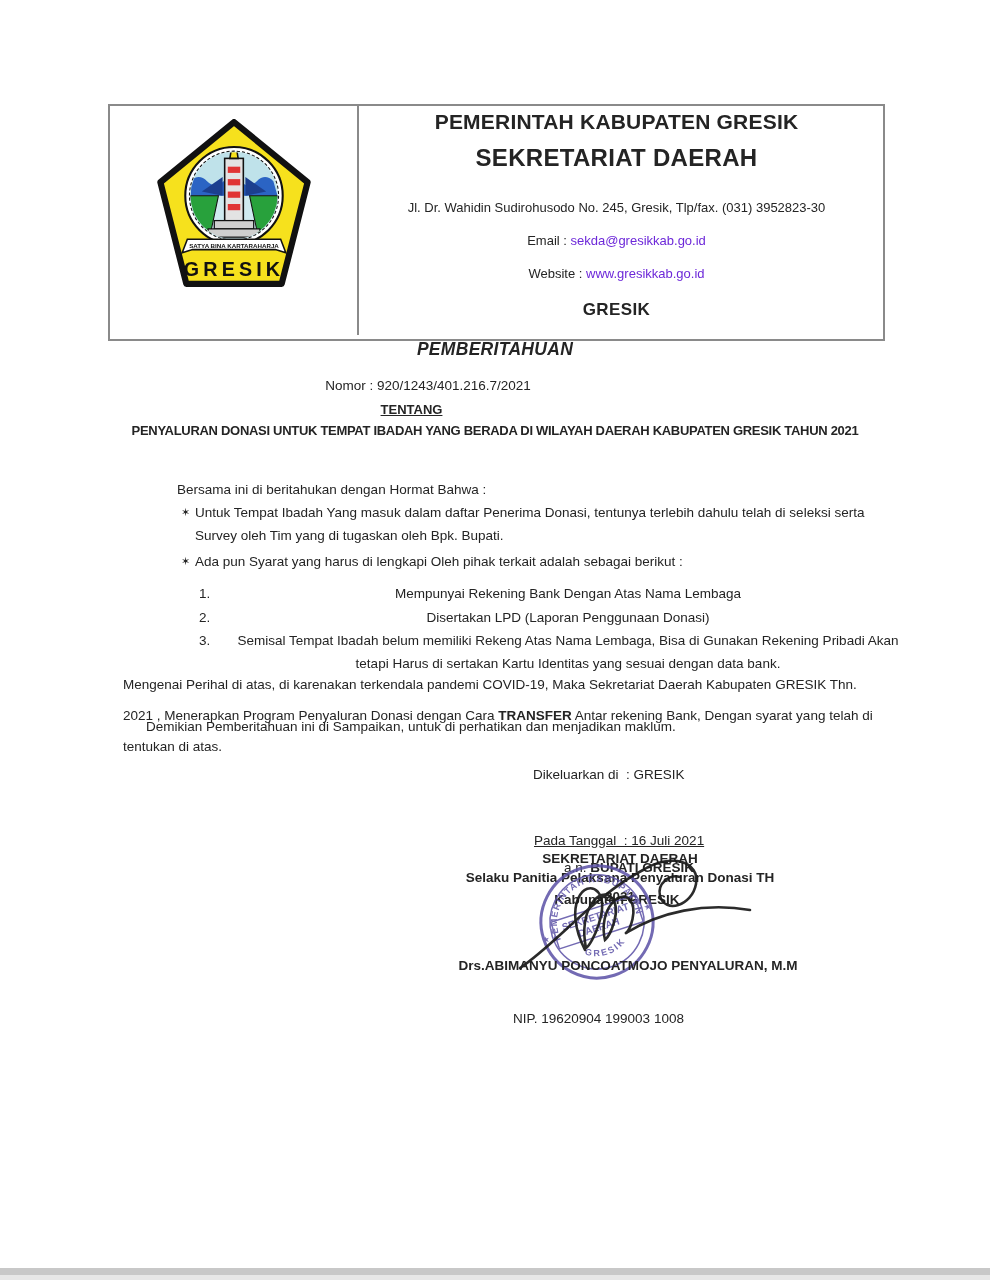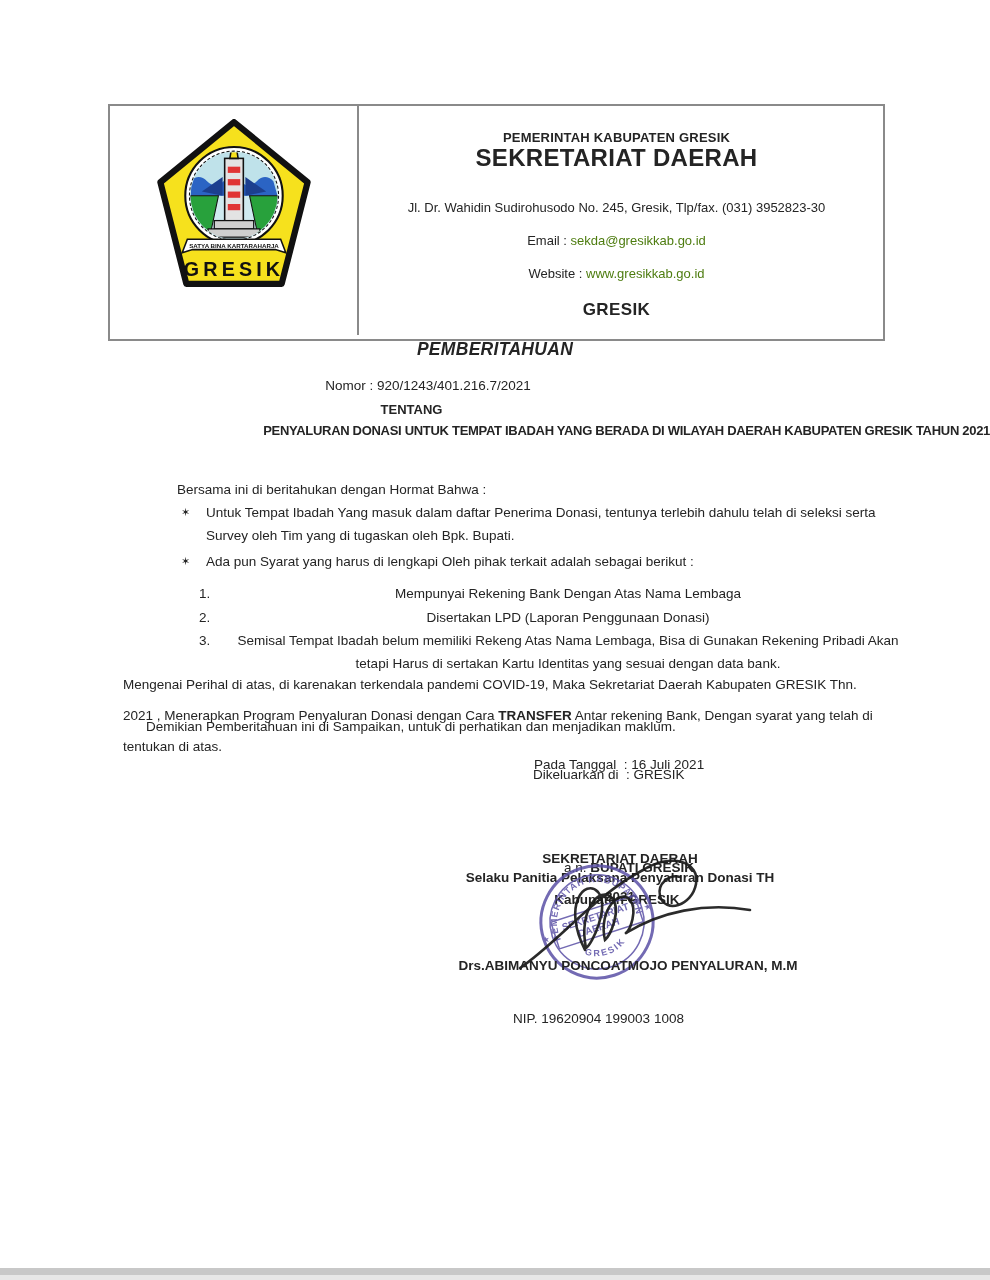--- a/index.html
+++ b/index.html
@@ -3,56 +3,56 @@
 <meta charset="utf-8">
 <style>
   html,body{margin:0;padding:0;background:#ffffff;}
   .page{position:relative;width:990px;height:1280px;background:#ffffff;overflow:hidden;
         font-family:"Liberation Sans","DejaVu Sans",sans-serif;color:#242424;}
   .abs{position:absolute;}
   .b{font-weight:700;}
   .ctr{text-align:center;}
   .pre{white-space:pre;}
   .fs13{font-size:13.5px;line-height:22px;}
-  .link{color:#4d7c0f;text-decoration:none;cursor:pointer;}
+  .link{color:#6d28d9;text-decoration:none;cursor:pointer;}
 
   
   .hbox{left:108px;top:104px;width:773px;height:233px;border:2px solid #8a8a8a;}
   .hdiv{left:247px;top:0;width:0;height:229px;border-left:2px solid #8a8a8a;}
   .hright{left:249px;top:0;width:515px;height:229px;}
-  .hr1{left:0;top:24px;width:100%;font-size:13px;letter-spacing:.2px;}
+  .hr1{left:0;top:4px;width:100%;font-size:21px;letter-spacing:.2px;}
   .hr2{left:0;top:38px;width:100%;font-size:24px;letter-spacing:.3px;}
   .hr3{left:0;top:94px;width:100%;font-size:13px;}
   .hr4{left:0;top:127px;width:100%;font-size:13px;}
   .hr5{left:0;top:160px;width:100%;font-size:13px;}
   .hr6{left:0;top:194px;width:100%;font-size:17px;letter-spacing:.4px;}
 
   
   .t1{left:0;top:339px;width:990px;font-size:17.5px;letter-spacing:.3px;font-style:italic;}
   .t2{left:0;top:378px;width:856px;font-size:13.5px;}
-  .t3{left:0;top:402px;width:823px;font-size:13px;}
-  .t4{left:0;top:423px;width:990px;font-size:13px;letter-spacing:-.3px;text-align:right;}
+  .t3{left:0;top:402px;width:823px;font-size:13px;text-decoration:underline;}
+  .t4{left:0;top:423px;width:990px;font-size:13px;letter-spacing:-.3px;}
 
   
   .opening{left:177px;top:479px;}
   .bullet-row{position:absolute;left:181px;}
   .bullet-row .glyph{position:absolute;left:0;top:1px;font-size:11px;font-family:"DejaVu Sans",sans-serif;}
-  .bullet-row .btxt{display:block;margin-left:25px;width:690px;line-height:23px;}
+  .bullet-row .btxt{display:block;margin-left:14px;width:690px;line-height:23px;}
   .brow1{top:501px;}
   .brow2{top:550px;}
   .numlist{left:199px;top:583px;width:710px;}
   .numrow{position:relative;margin-bottom:1px;}
   .numrow .no{position:absolute;left:0;top:0;}
   .numrow .ntxt{display:block;margin-left:31px;width:676px;line-height:22.5px;text-align:center;}
   .para{left:123px;top:669px;width:758px;line-height:31px;}
   .finline{left:146px;top:716px;}
 
   
   .sg1{left:533px;top:764px;}
-  .sg2{left:534px;top:754px;}
+  .sg2{left:534px;top:830px;text-decoration:underline;}
   .sg3{left:564px;top:857px;}
   .sg4{left:450px;top:849px;width:340px;line-height:19px;}
   .sg5{left:450px;top:868px;width:340px;line-height:19px;}
   .sg6{left:450px;top:890px;width:334px;line-height:19px;}
   .sgname{left:448px;top:955px;width:360px;}
   .sgrank{left:436px;top:975px;width:360px;}
   .sgnip{left:513px;top:1008px;}
 
   .stamp{left:527px;top:852px;width:140px;height:140px;opacity:.85;}
   .signature{left:500px;top:850px;width:260px;height:125px;}

